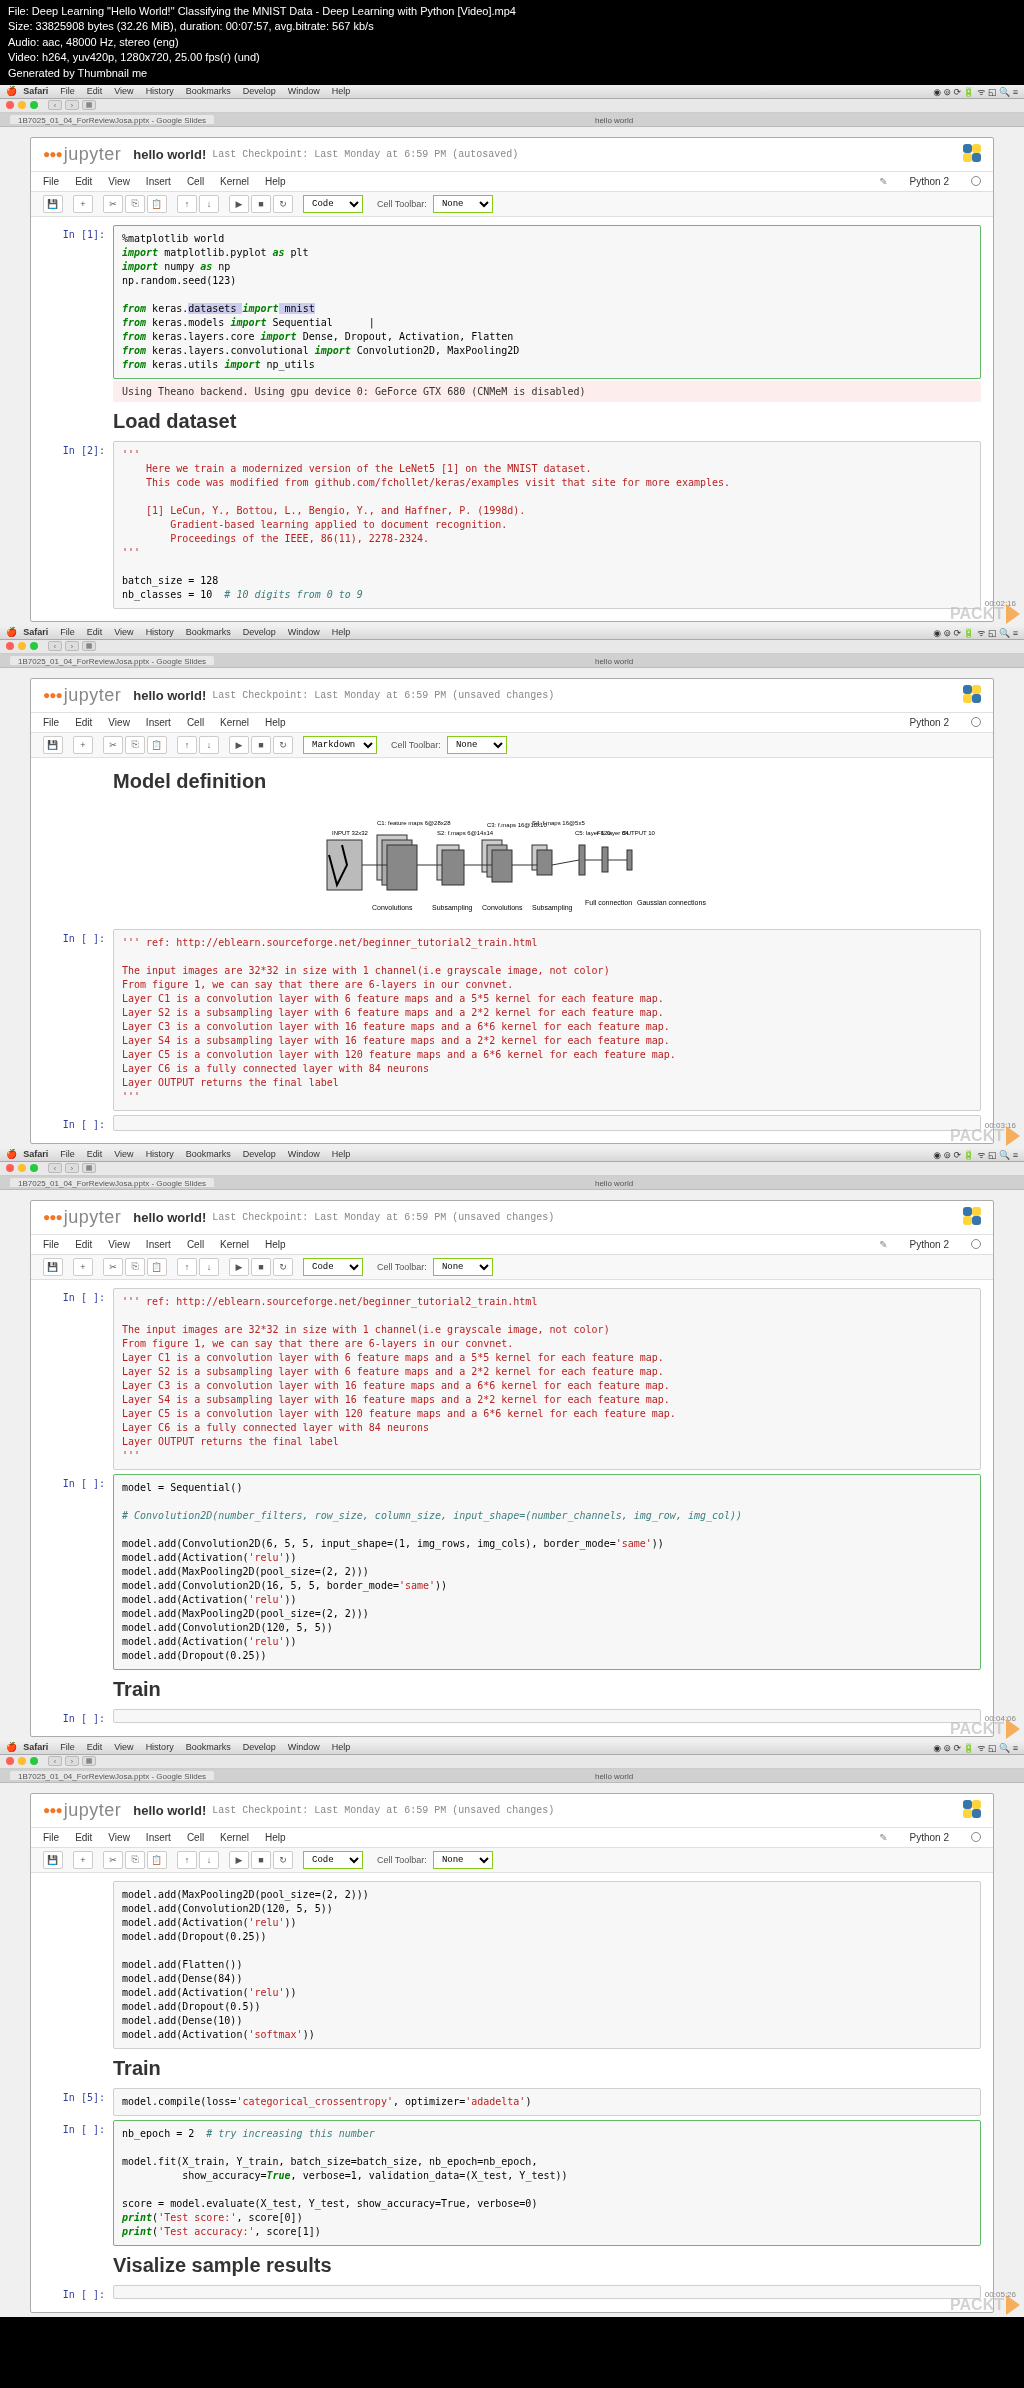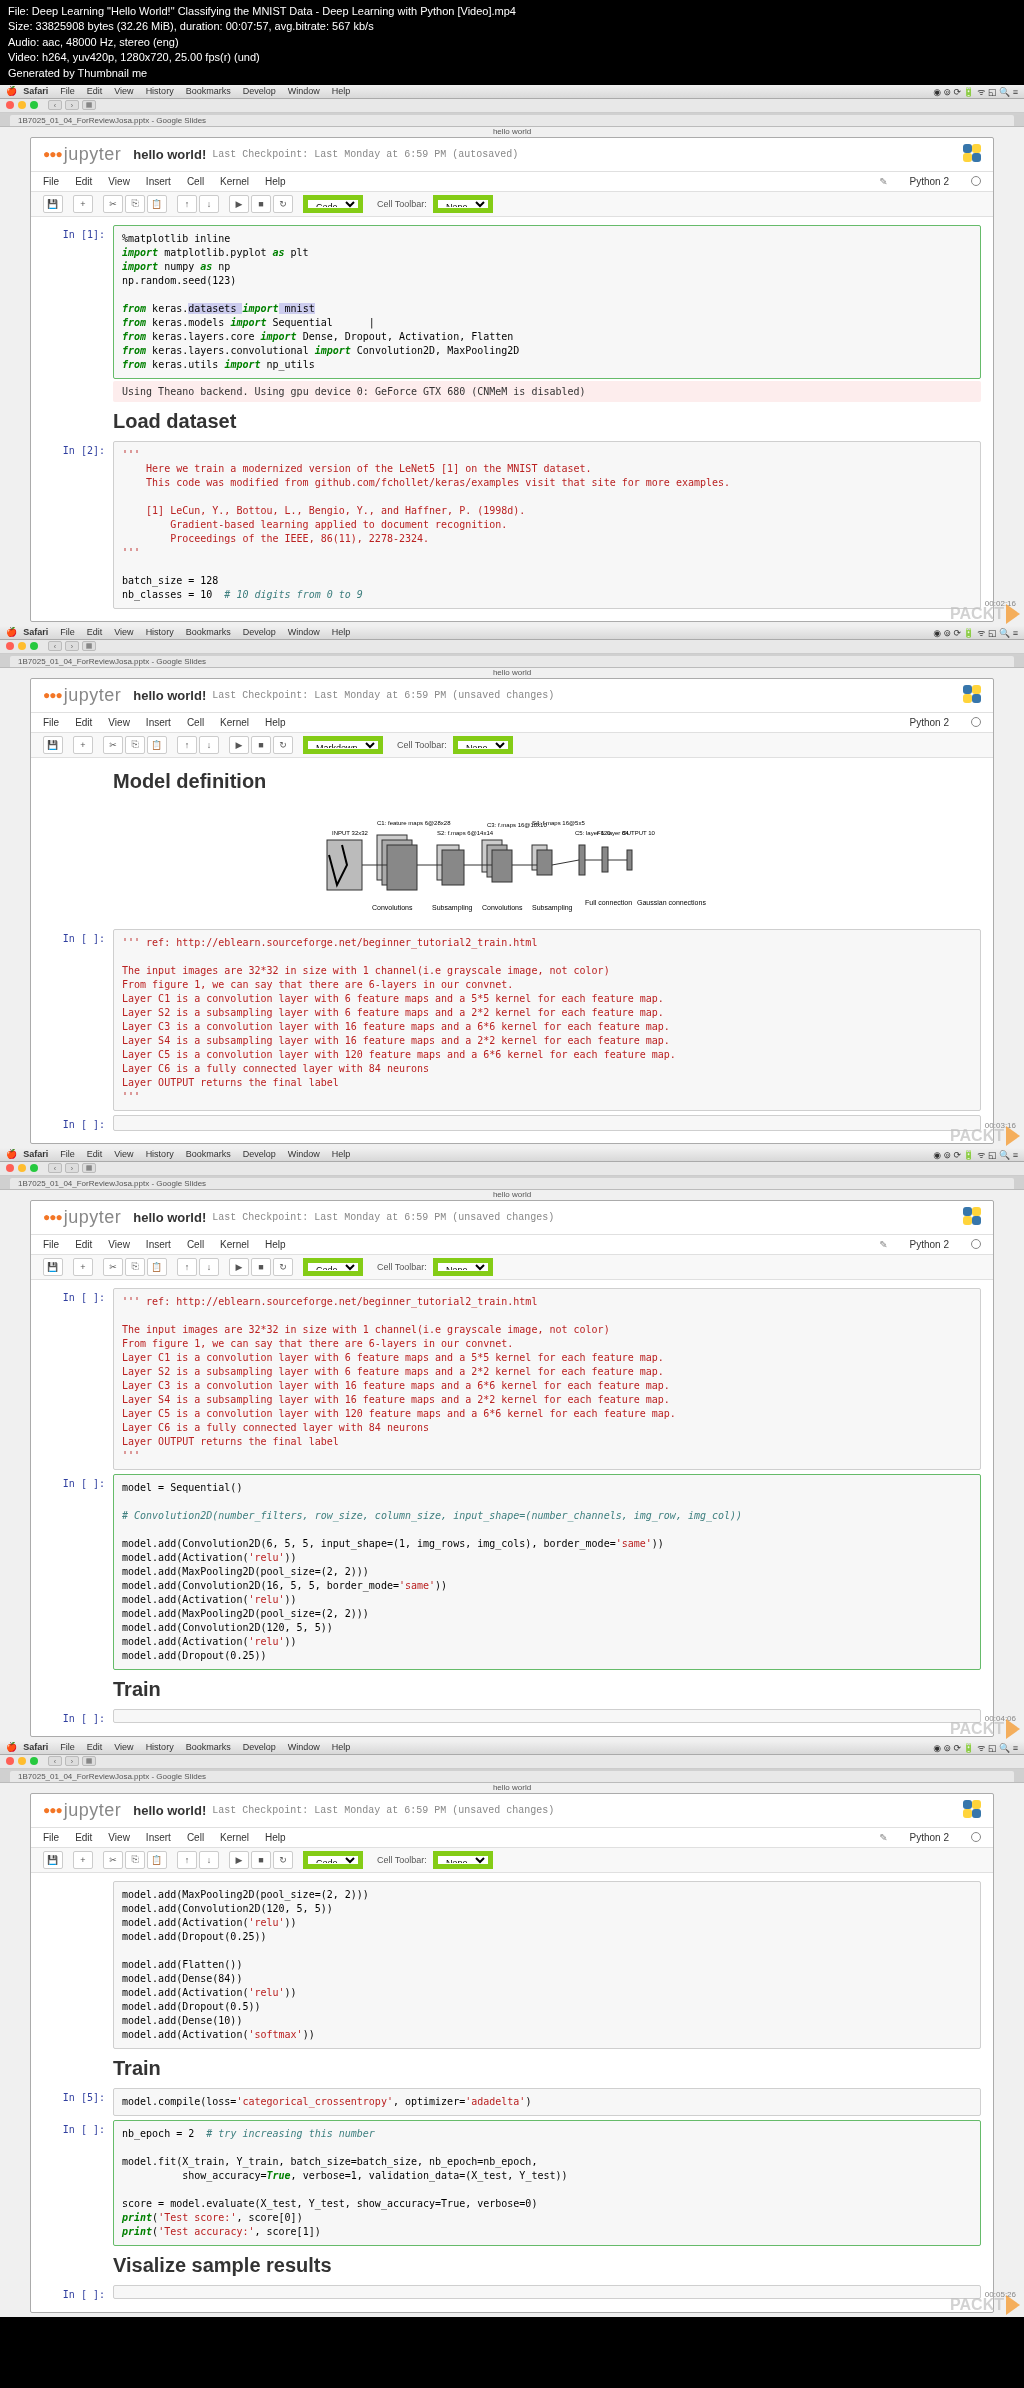--- a/index.html
+++ b/index.html
@@ -9,21 +9,21 @@
 .mac-menubar { background: linear-gradient(#f0f0f0,#d8d8d8); height: 14px; display: flex; align-items: center; padding: 0 6px; font-size: 9px; border-bottom: 1px solid #aaa; }
 .mac-menubar .apple { margin-right: 6px; }
 .mac-menubar span { margin-right: 12px; color: #333; }
 .mac-menubar .right { margin-left: auto; display:flex; gap:6px; }
 .mac-menubar .right span { margin:0; font-size:9px; }
 .browser-chrome { background: #e8e8e8; height: 14px; display:flex; align-items:center; padding:0 6px; border-bottom:1px solid #ccc; }
 .traffic { display:flex; gap:4px; margin-right:10px; }
 .traffic div { width:8px; height:8px; border-radius:50%; }
 .tl-r{background:#ff5f56;} .tl-y{background:#ffbd2e;} .tl-g{background:#27c93f;}
 .nav-btn { width:14px; height:10px; background:#ddd; border:1px solid #bbb; border-radius:2px; margin-right:3px; display:flex; align-items:center; justify-content:center; font-size:7px; color:#666;}
-.tab-bar { background:#d0d0d0; height:14px; font-size:8px; color:#555; padding:2px 10px; border-bottom:1px solid #bbb; display:flex;flex-direction:column; }
+.tab-bar { background:#d0d0d0; height:14px; font-size:8px; color:#555; padding:2px 10px; border-bottom:1px solid #bbb; display:flex; }
 .tab-bar .tab { background:#e8e8e8; padding:1px 8px; border-radius:2px 2px 0 0; }
 .tab-bar .center-tab { margin-left:auto; margin-right:auto; padding:1px 8px; }
 .page-bg { background: #f0f0f0; padding: 10px 30px 4px; }
 .nb-container { background:#fff; border:1px solid #ababab; border-radius:2px; }
 .nb-header { display:flex; align-items:center; padding:6px 12px; border-bottom:1px solid #e0e0e0; position:relative; }
 .jupyter-logo { color:#888; font-size:18px; font-weight:300; display:flex; align-items:center; gap:2px; }
 .jupyter-logo .dots { color:#f37626; font-size:12px; letter-spacing:-1px; }
 .jupyter-logo .txt { letter-spacing:0.5px; }
 .nb-title { margin-left:12px; color:#333; font-size:13px; font-weight:bold; }
 .nb-checkpoint { margin-left:6px; color:#888; font-size:10px;font-family:Liberation Mono, monospace; }
@@ -31,21 +31,21 @@
 .python-logo div { width:9px; height:9px; border-radius:3px; }
 .python-logo .pb { background:#3776ab; } .python-logo .py { background:#ffd43b;}
 .nb-menubar { display:flex; padding:4px 12px; font-size:10px; color:#333; border-bottom:1px solid #e0e0e0; position:relative; }
 .nb-menubar span { margin-right:16px; }
 .nb-menubar .kernel-ind { position:absolute; right:12px; display:flex; align-items:center; gap:6px; }
 .nb-menubar .kernel-ind .edit-icon { color:#888; }
 .nb-menubar .kernel-ind .circ { width:10px; height:10px; border:1px solid #888; border-radius:50%; }
 .nb-toolbar { display:flex; align-items:center; padding:3px 12px; gap:2px; border-bottom:1px solid #e0e0e0; background:#f8f8f8; }
 .tb-btn { width:20px; height:18px; border:1px solid #ccc; background:#fff; border-radius:2px; display:flex; align-items:center; justify-content:center; font-size:9px; color:#555; }
 .tb-sep { width:6px; }
-.tb-select { height:18px; border:5px solid #84cc16; font-size:9px; padding:1px 4px; background:#fff; min-width:60px; }
+.tb-select { height:18px; border:1px solid #84cc16; font-size:9px; padding:1px 4px; background:#fff; min-width:60px;font-family:Liberation Mono, monospace; }
 .tb-label { font-size:9px; color:#555; margin:0 4px; }
 .nb-body { padding:8px 12px; }
 .cell { display:flex; margin-bottom:4px; }
 .cell .prompt { width:70px; text-align:right; padding:4px 8px 0 0; font-family:monospace; font-size:10px; color:#303f9f; flex-shrink:0; }
 .cell .content { flex:1; }
 .code-input { border:1px solid #cfcfcf; background:#f7f7f7; padding:6px 8px; font-family:monospace; font-size:10px; line-height:1.4; white-space:pre; overflow-x:auto; border-radius:2px;}
 .code-input.selected { border:1px solid #66BB6A; }
 .output-area { background:#fdeded; border:1px solid transparent; padding:4px 8px; font-family:monospace; font-size:10px; margin-top:2px; color:#333; border-radius:2px;}
 .md-heading { font-size:20px; font-weight:bold; padding:4px 0; color:#333; }
 .kw-green { color:#008000; font-weight:bold;font-style:italic; }
@@ -145,21 +145,21 @@
           <div class="tb-sep"></div>
         <select class="tb-select"><option>Code</option></select>
           <div class="tb-sep"></div>
         <span class="tb-label">Cell Toolbar:</span>
         <select class="tb-select"><option>None</option></select>
       </div>
       <div class="nb-body">
         <div class="cell">
           <div class="prompt">In [1]:</div>
           <div class="content">
-            <div class="code-input selected"><span>%matplotlib inline</span>
+            <div class="code-input selected"><span>%matplotlib world</span>
 <span class="kw-green">import</span><span> matplotlib.pyplot </span><span class="kw-green">as</span><span> plt</span>
 <span class="kw-green">import</span><span> numpy </span><span class="kw-green">as</span><span> np</span>
 <span>np.random.seed(123)</span>
 
 <span class="kw-green">from</span><span> keras.</span><span style="background:#cce;">datasets </span><span class="kw-green">import</span><span style="background:#cce;"> mnist</span>
 <span class="kw-green">from</span><span> keras.models </span><span class="kw-green">import</span><span> Sequential</span>      |
 <span class="kw-green">from</span><span> keras.layers.core </span><span class="kw-green">import</span><span> Dense, Dropout, Activation, Flatten</span>
 <span class="kw-green">from</span><span> keras.layers.convolutional </span><span class="kw-green">import</span><span> Convolution2D, MaxPooling2D</span>
 <span class="kw-green">from</span><span> keras.utils </span><span class="kw-green">import</span><span> np_utils</span></div>
             <div class="output-area"><span>Using Theano backend.</span>

